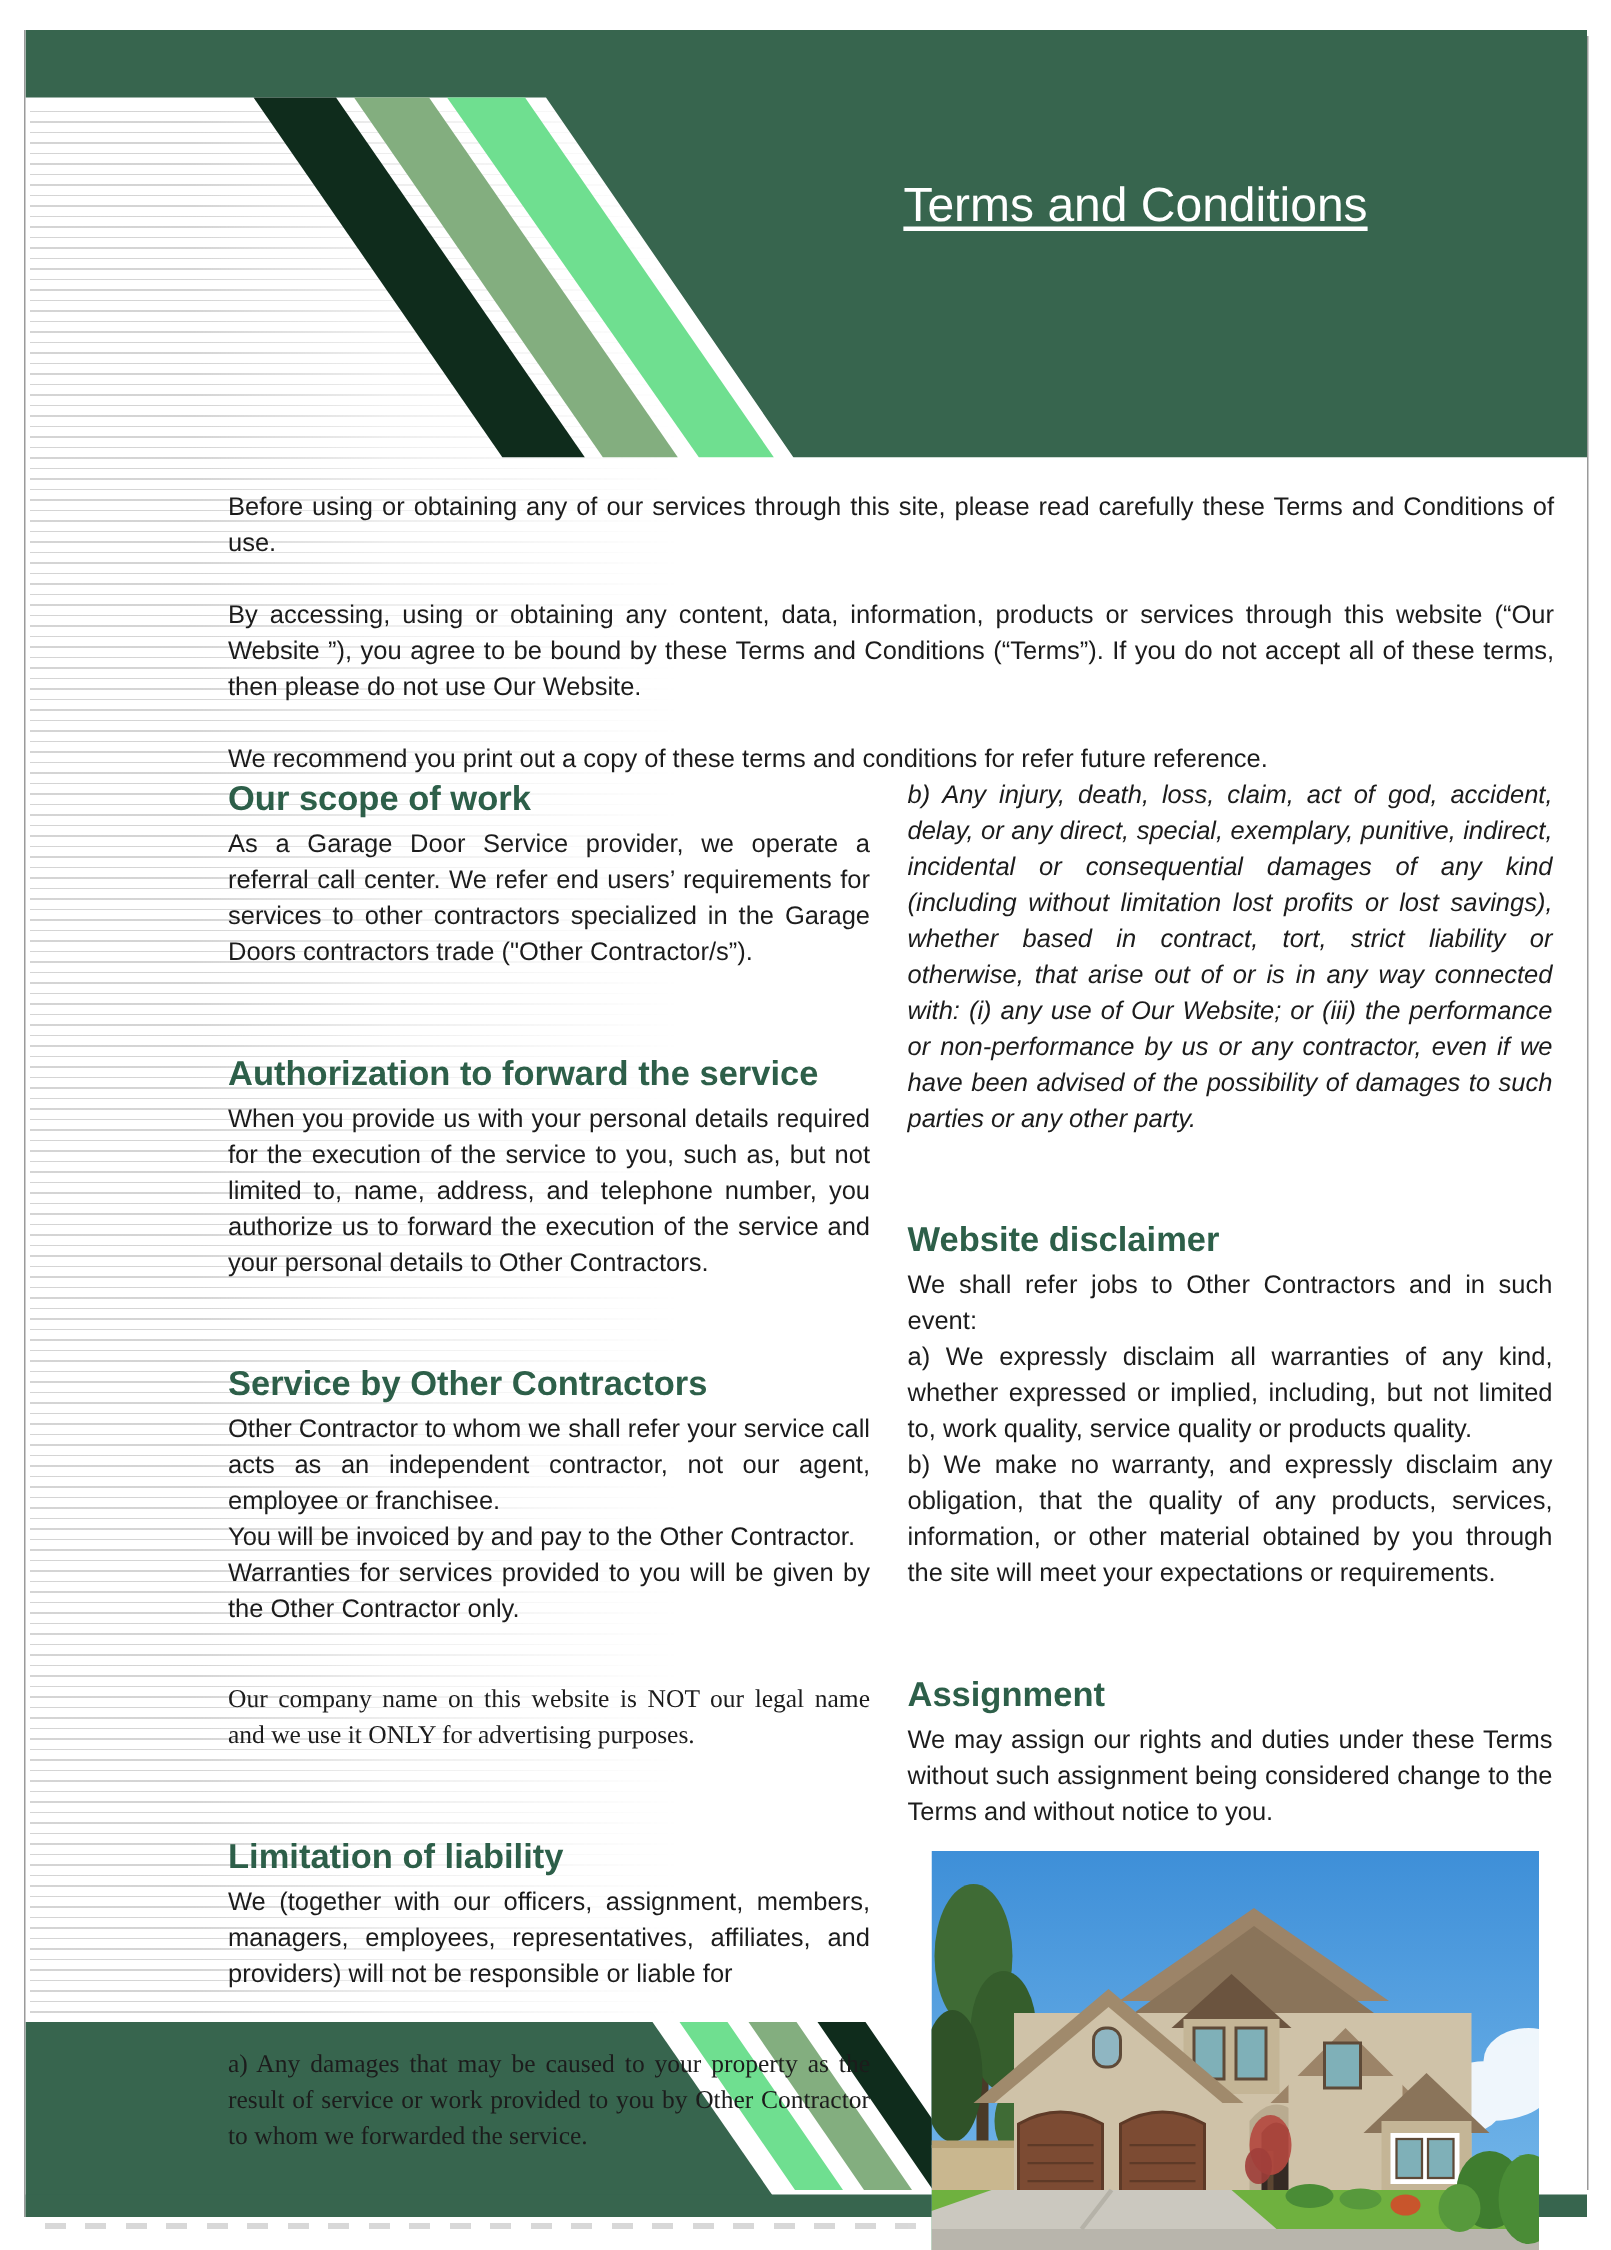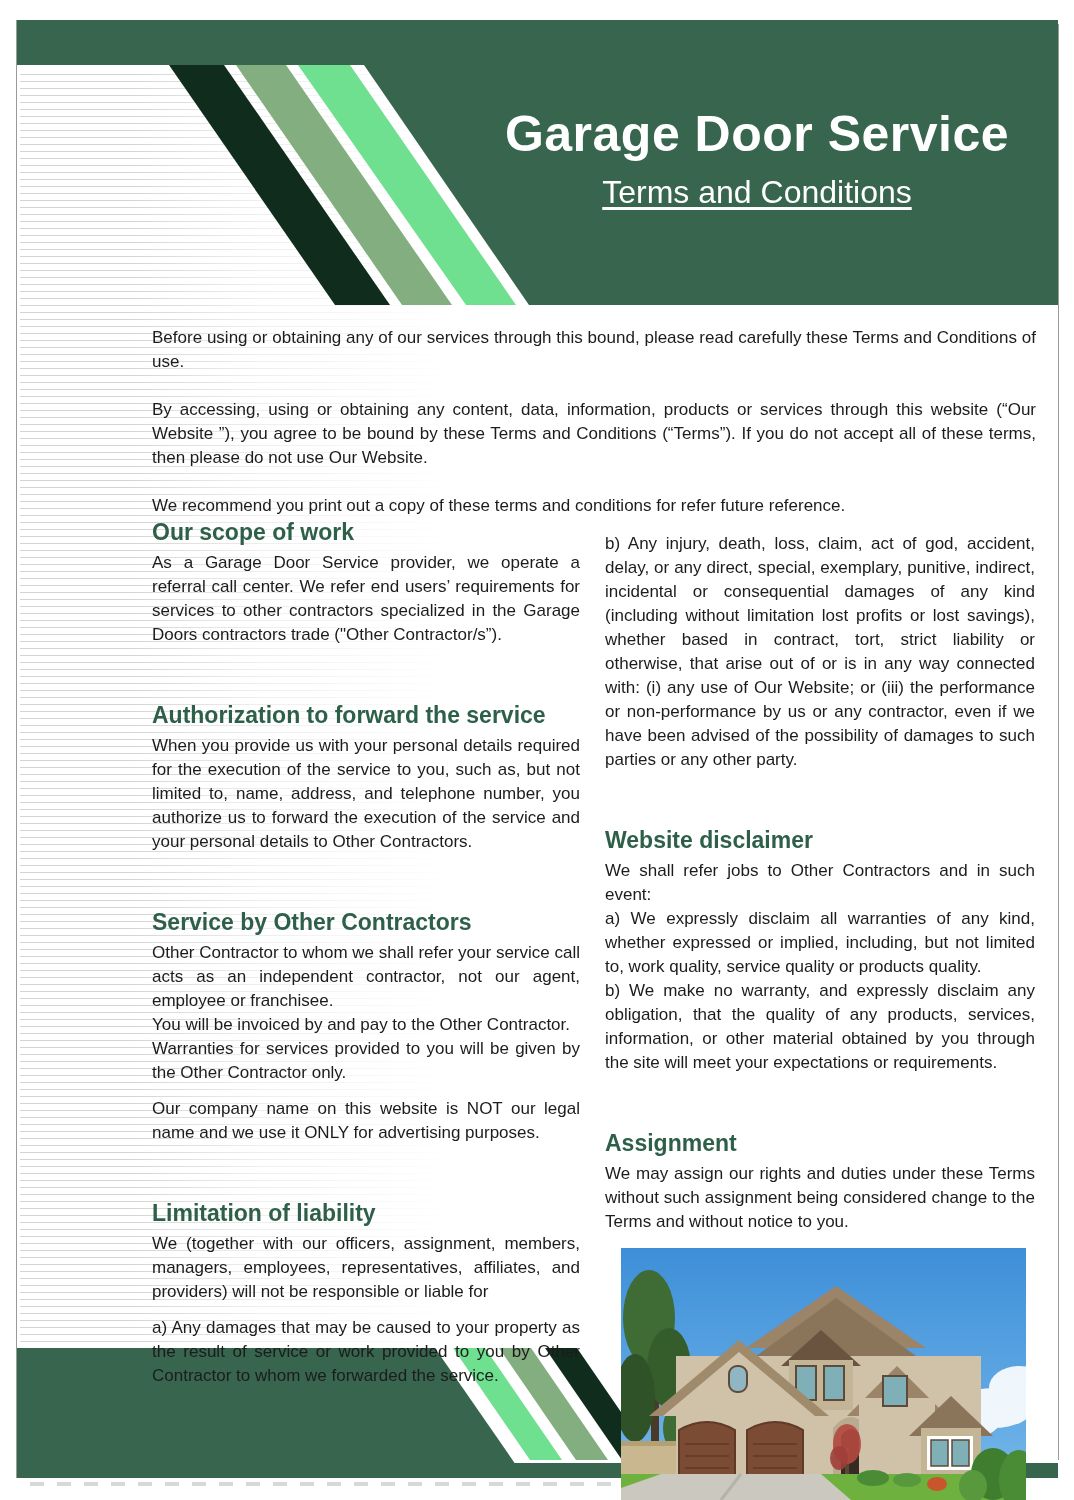--- a/index.html
+++ b/index.html
@@ -31,22 +31,22 @@
   .intro{position:absolute;left:152px;top:326px;width:884px;z-index:2;}
   .body-text{font-size:17px;line-height:24px;text-align:justify;margin:0;}
   .intro p + p{margin-top:24px;}
 
   .col{position:absolute;top:508px;z-index:2;}
   .col-left{left:152px;width:428px;}
   .col-right{left:605px;width:430px;}
 
   .sec-heading{font-size:23px;line-height:29px;font-weight:bold;color:#2d5f49;margin:54px 0 4px 0;}
   .col-left .sec-heading:first-child{margin-top:10px;}
-  .gap-before{margin-top:12px;}
-  .col-right .first-para{margin-top:24px;}
+  .gap-before{margin-top:36px;font-family:Liberation Serif, serif;}
+  .col-right .first-para{margin-top:10px;font-style:italic;}
 
   .house-photo{display:block;margin:14px 0 0 16px;}
 
   .bottom-dashes{
     position:absolute;left:30px;top:1482px;width:820px;height:4px;z-index:1;opacity:.65;
     background:repeating-linear-gradient(to right,#c4c4c4 0 14px,transparent 14px 27px);
     -webkit-mask-image:linear-gradient(to right,#000 0 70%,transparent 100%);
     mask-image:linear-gradient(to right,#000 0 70%,transparent 100%);
   }
 </style>
@@ -60,26 +60,25 @@
   <div class="pinstripes"></div>
 
   <svg class="decor header-decor" width="1041" height="285" viewBox="0 0 1041 285">
     <polygon points="0,0 1041,0 1041,285 512,285 347,45 0,45" fill="#37654E"></polygon>
     <polygon points="152,45 207,45 373,285 318,285" fill="#0F2C1C"></polygon>
     <polygon points="219,45 269,45 435,285 385,285" fill="#83AE7F"></polygon>
     <polygon points="281,45 333,45 499,285 449,285" fill="#6FDF90"></polygon>
   </svg>
 
   <div class="header-text">
-    <div class="title">Garage Door Service</div>
     <div class="subtitle">Terms and Conditions</div>
   </div>
 
   <div class="intro">
-    <p class="body-text">Before using or obtaining any of our services through this bound, please read carefully these Terms and Conditions of use.</p>
+    <p class="body-text">Before using or obtaining any of our services through this site, please read carefully these Terms and Conditions of use.</p>
     <p class="body-text">By accessing, using or obtaining any content, data, information, products or services through this website (“Our Website ”), you agree to be bound by these Terms and Conditions (“Terms”). If you do not accept all of these terms, then please do not use Our Website.</p>
     <p class="body-text">We recommend you print out a copy of these terms and conditions for refer future reference.</p>
   </div>
 
   <div class="col col-left">
     <div class="sec-heading">Our scope of work</div>
     <p class="body-text">As a Garage Door Service provider, we operate a referral call center. We refer end users’ requirements for services to other contractors specialized in the Garage Doors contractors trade ("Other Contractor/s”).</p>
 
     <div class="sec-heading">Authorization to forward the service</div>
     <p class="body-text">When you provide us with your personal details required for the execution of the service to you, such as, but not limited to, name, address, and telephone number, you authorize us to forward the execution of the service and your personal details to Other Contractors.</p>

